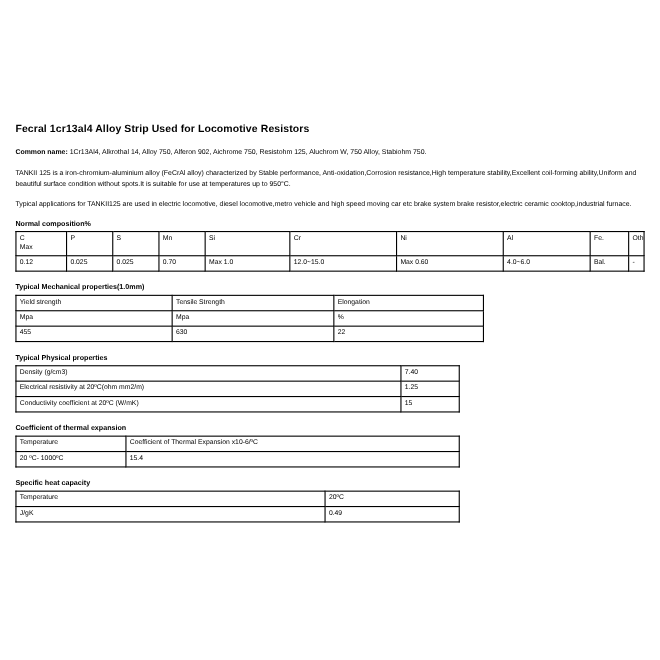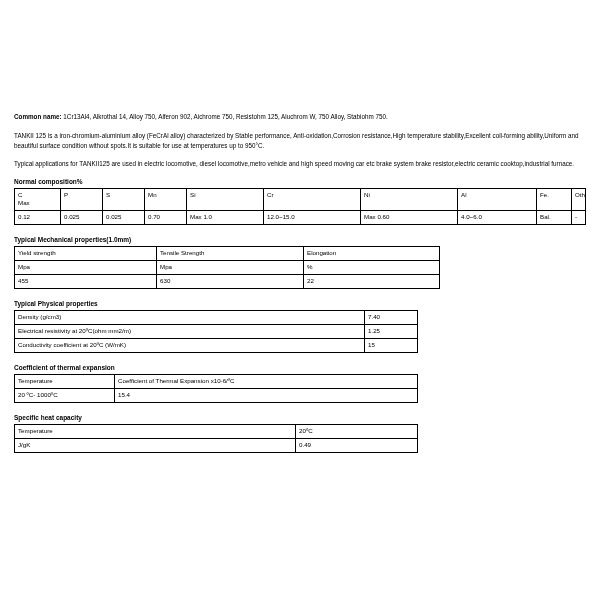--- a/index.html
+++ b/index.html
@@ -90,20 +90,21 @@
   
   .t-heat { width: 404px; }
   .t-heat .c0 { width: 274px; }
   .t-heat .c1 { width: auto; }
 </style>
 </head>
 <body>
 
 <div class="page">
 
+  <h1 class="doc-title">Fecral 1cr13al4 Alloy Strip Used for Locomotive Resistors</h1>
 
   <p class="para"><span class="lead">Common name:</span><span> 1Cr13Al4, Alkrothal 14, Alloy 750, Alferon 902, Aichrome 750, Resistohm 125, Aluchrom W, 750 Alloy, Stabiohm 750.</span></p>
 
   <p class="para">TANKII 125 is a iron-chromium-aluminium alloy (FeCrAl alloy) characterized by Stable performance, Anti-oxidation,Corrosion resistance,High temperature stability,Excellent coil-forming ability,Uniform and beautiful surface condition without spots.It is suitable for use at temperatures up to 950°C.</p>
 
   <p class="para">Typical applications for TANKII125 are used in electric locomotive, diesel locomotive,metro vehicle and high speed moving car etc brake system brake resistor,electric ceramic cooktop,industrial furnace.</p>
 
   <div class="section-title">Normal composition%</div>
   <table class="data t-comp">
     <tbody>

